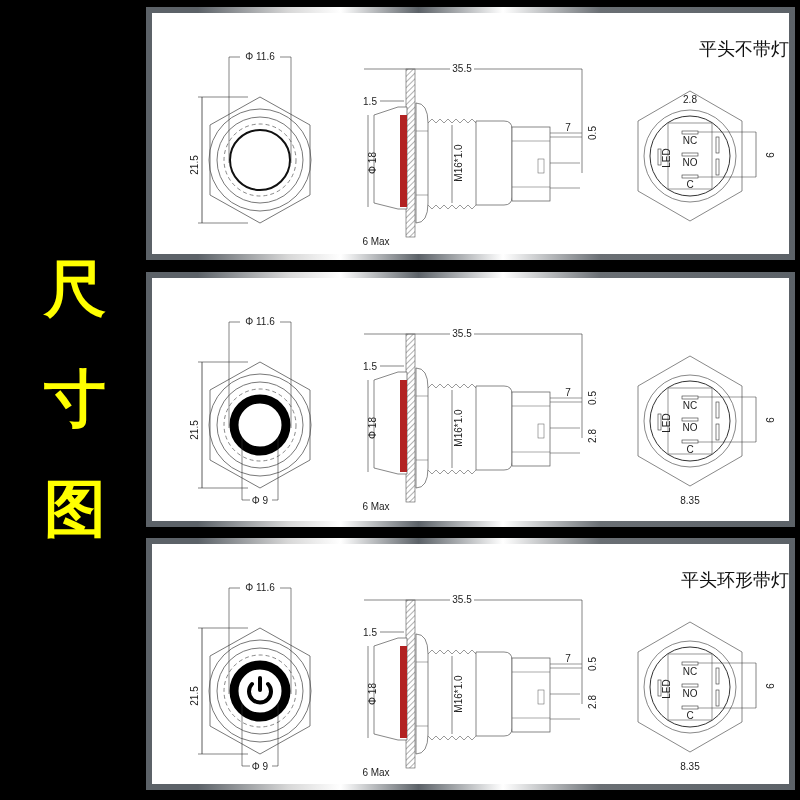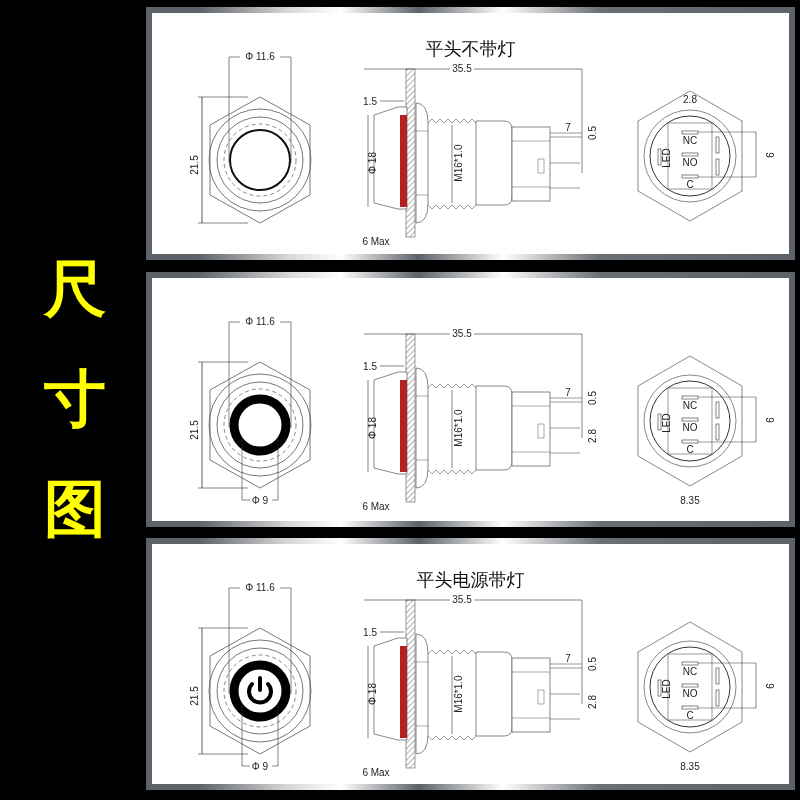--- a/index.html
+++ b/index.html
@@ -1,21 +1,21 @@
 <!DOCTYPE html>
 <html><head>
 <meta charset="utf-8">
 <style>
   html,body{margin:0;padding:0;background:#000;}
   body{width:800px;height:800px;position:relative;overflow:hidden;font-family:"DejaVu Sans","Liberation Sans",sans-serif;}
   .side-title{position:absolute;left:40px;width:70px;color:#ffff00;font-weight:bold;font-size:62px;text-align:center;line-height:1;}
   .panel{position:absolute;left:146px;width:649px;box-sizing:border-box;padding:6px;
     background:linear-gradient(90deg,#5c6268 0%,#5c6268 8%,#d8d8d8 22%,#ffffff 30%,#5c6268 42%,#ffffff 55%,#6a6f74 70%,#5c6268 100%);}
   .panel-inner{position:relative;width:100%;height:100%;background:#fff;}
-  .panel-title{position:absolute;top:24px;left:0;width:100%;text-align:center;font-size:18px;color:#111;}
+  .panel-title{position:absolute;top:24px;left:0;width:100%;text-align:right;font-size:18px;color:#111;}
   svg{position:absolute;left:0;top:0;}
   svg text{font-family:"Liberation Sans",sans-serif;font-size:10px;fill:#222;}
 </style>
 </head>
 <body>
 
 <div>
   <div class="side-title" style="top:258px;">尺</div>
   <div class="side-title" style="top:368px;">寸</div>
   <div class="side-title" style="top:478px;">图</div>
@@ -200,21 +200,21 @@
         <defs>
           <pattern id="hatch" width="4" height="4" patternUnits="userSpaceOnUse" patternTransform="rotate(45)">
             <line x1="0" y1="0" x2="0" y2="4" stroke="#666" stroke-width="1"></line>
           </pattern>
         </defs>
       </svg>
     </div>
   </div>
     <div class="panel" style="top: 538px; height: 252px;">
     <div class="panel-inner">
-      <div class="panel-title">平头电源带灯</div>
+      <div class="panel-title">平头环形带灯</div>
       <svg width="637" height="241" viewBox="0 0 637 241">
 
         <g transform="translate(0,0)">
           <line x1="50" y1="84" x2="50" y2="210" stroke="#333" stroke-width="0.8"></line>
           <line x1="46" y1="84" x2="96" y2="84" stroke="#333" stroke-width="0.6"></line>
           <line x1="46" y1="210" x2="96" y2="210" stroke="#333" stroke-width="0.6"></line>
           <text x="0" y="0" transform="translate(46,152) rotate(-90)" text-anchor="middle">21.5</text>
           <polygon points="96,84 146,112 146,182 96,210 46,182 46,112" transform="translate(12,0)" fill="none" stroke="#555" stroke-width="0.8"></polygon>
           <circle cx="108" cy="147" r="51" fill="none" stroke="#555" stroke-width="0.8"></circle>
           <circle cx="108" cy="147" r="43" fill="none" stroke="#555" stroke-width="0.8"></circle>

